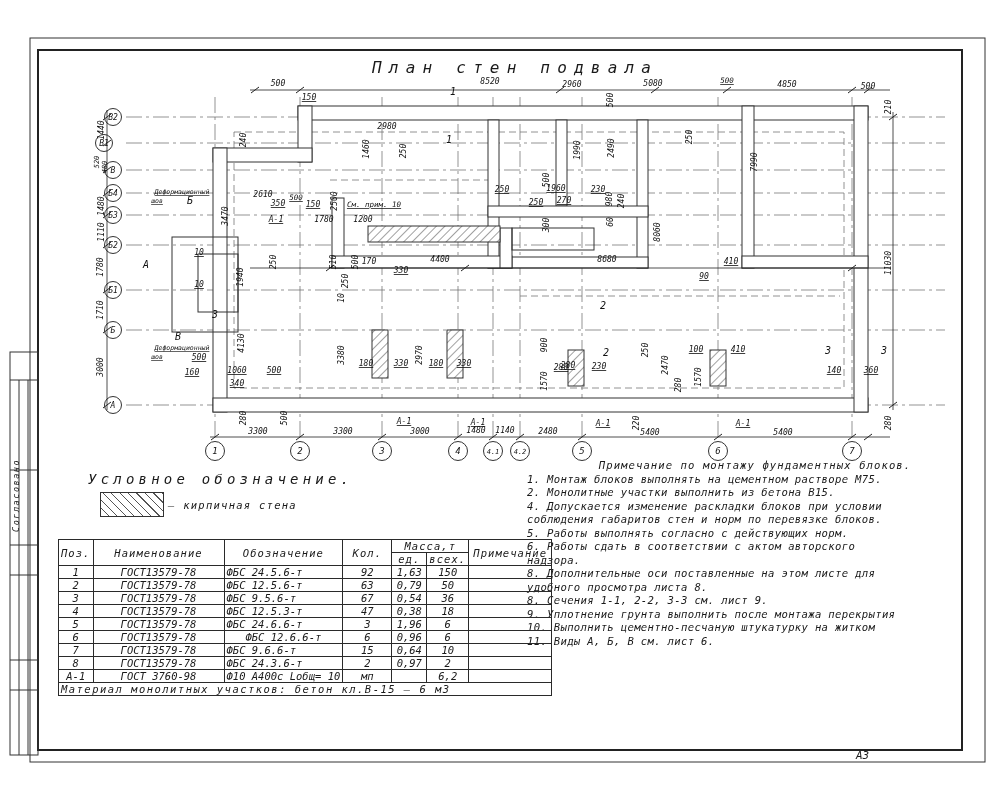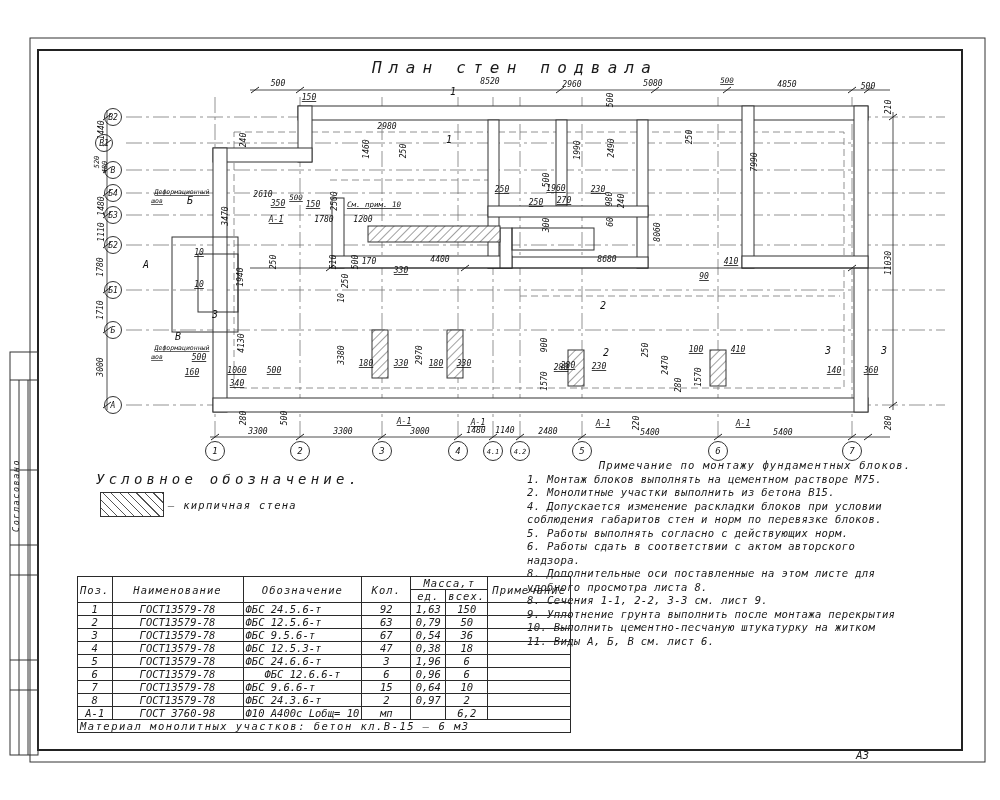--- a/index.html
+++ b/index.html
@@ -4,31 +4,31 @@
 <style>
   html,body{margin:0;padding:0;}
   body{
     width:1000px;height:800px;position:relative;background:#fff;
     font-family:"DejaVu Sans Mono","Liberation Mono",monospace;
     font-style:italic;color:#1a1a1a;overflow:hidden;
   }
   #plan-svg{position:absolute;left:0;top:0;}
   .ovl{position:absolute;white-space:nowrap;}
   #title{left:372px;top:58px;font-size:16px;letter-spacing:.45em;}
-  #legend-head{left:88px;top:471px;font-size:14px;letter-spacing:.30em;margin-left:8px;}
+  #legend-head{left:88px;top:471px;font-size:14px;letter-spacing:.30em;}
   #legend-box{left:100px;top:492px;width:62px;height:23px;border:1.2px solid #333;
     background:repeating-linear-gradient(45deg,#fff 0 5px,#555 5px 6px);}
   #legend-label{left:168px;top:499px;font-size:10.5px;letter-spacing:.12em;}
   #notes{left:527px;top:459px;width:456px;font-size:10.6px;line-height:13.5px;letter-spacing:.03em;white-space:normal;}
   #notes .nh{text-align:center;letter-spacing:.10em;}
   #notes .nl{white-space:nowrap;}
   #soglasovano{left:11px;top:532px;font-size:8.5px;letter-spacing:.18em;
     transform:rotate(-90deg);transform-origin:left top;}
   #format-label{left:856px;top:749px;font-size:11px;}
-  #spec{position:absolute;left:58px;top:576px;margin-left:19px;}
+  #spec{position:absolute;left:58px;top:539px;}
   #spec table{border-collapse:collapse;font-size:10.5px;table-layout:fixed;}
   #spec td,#spec th{border:1px solid #2a2a2a;padding:0 2px;font-weight:normal;
     white-space:nowrap;overflow:hidden;text-align:center;height:12px;font-style:italic;}
   #spec th{letter-spacing:.10em;}
   .c-pos{width:22px}.c-name{width:126px}.c-des{width:104px}.c-qty{width:44px}
   .c-ed{width:30px}.c-all{width:30px}.c-note{width:78px}
   #spec .footer-cell{text-align:left;letter-spacing:.14em;}
 </style>
 </head>
 <body>

